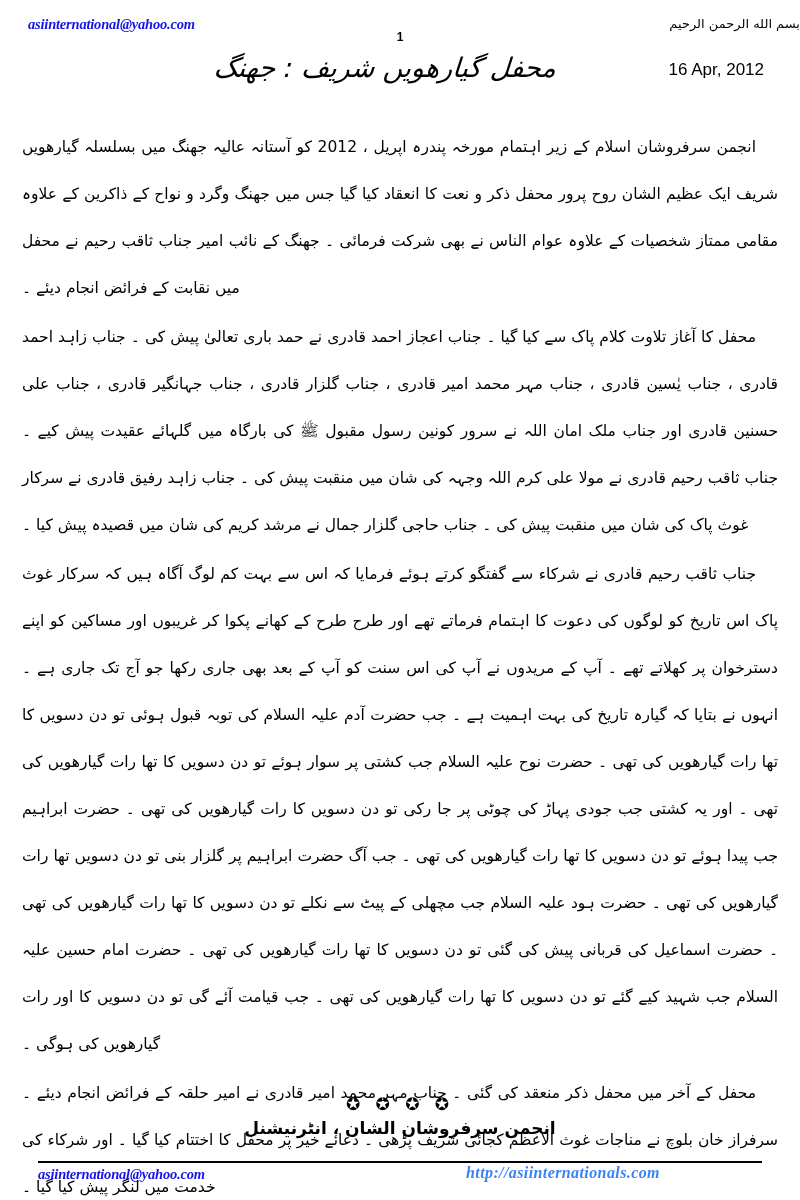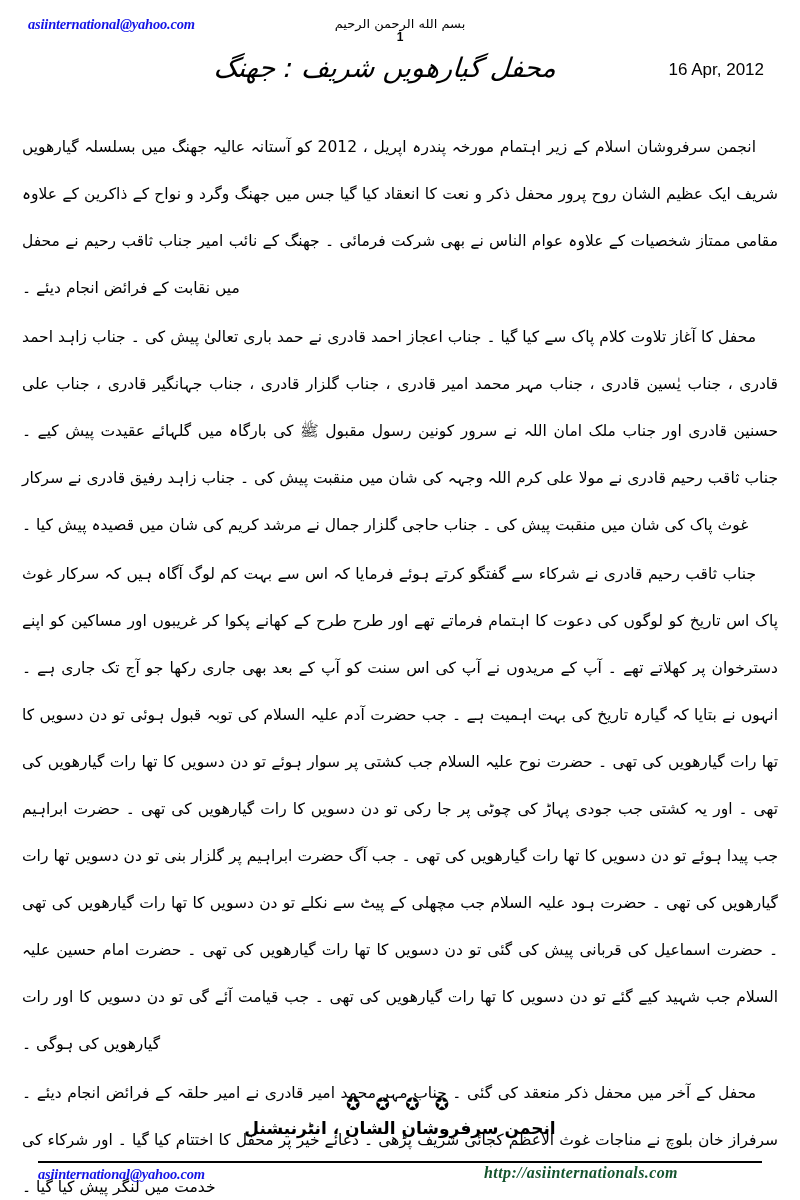--- a/index.html
+++ b/index.html
@@ -35,21 +35,21 @@
     font-size: 14.5px;
     color: #1414e6;
     letter-spacing: -0.2px;
     white-space: nowrap;
   }
 
   .bismillah-wrap {
     position: absolute;
     left: 0; top: 2px;
     width: 800px;
-    text-align: center;
+    text-align: right;
   }
   .bismillah {
     display: inline-block;
     font-family: "DejaVu Sans", sans-serif;
     font-size: 13px;
     color: #000;
     direction: rtl;
     line-height: 1.0;
     transform: scaleY(0.92);
   }
@@ -167,27 +167,27 @@
     font-family: "Liberation Serif", serif;
     font-style: italic;
     font-weight: bold;
     font-size: 14.5px;
     color: #1414e6;
     letter-spacing: -0.2px;
     white-space: nowrap;
   }
   .footer-url {
     position: absolute;
-    left: 484px;
+    left: 466px;
     top: 1152px;
     font-family: "Liberation Serif", serif;
     font-style: italic;
     font-weight: bold;
     font-size: 16px;
-    color: #14532d;
+    color: #3b82f6;
     letter-spacing: 0.4px;
     white-space: nowrap;
   }
 </style>
 </head>
 <body>
 
 <div class="page">
 
   <div class="top-email">asiinternational@yahoo.com</div>

